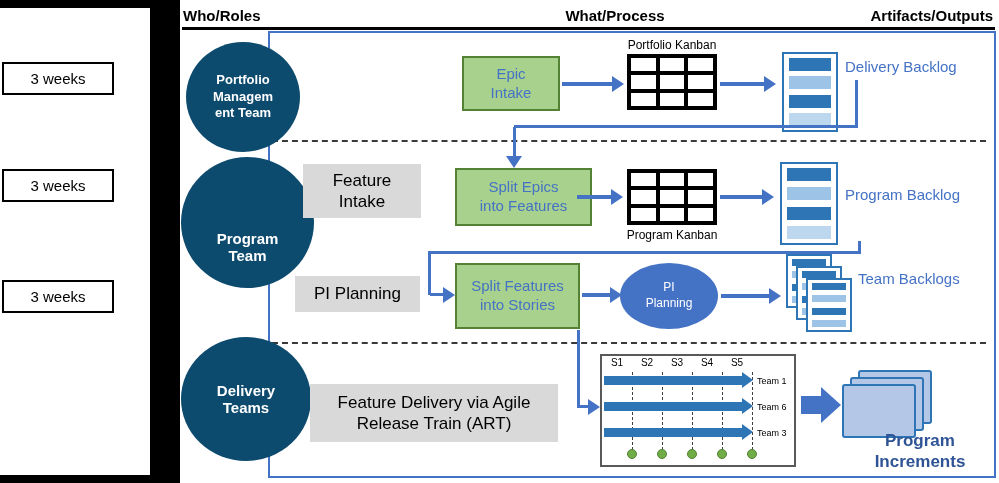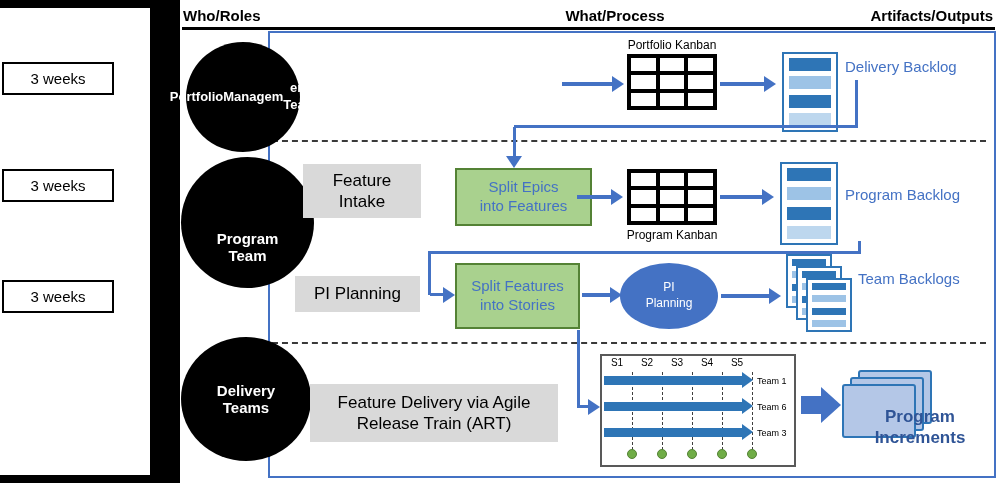--- a/index.html
+++ b/index.html
@@ -4,21 +4,21 @@
 <style>
   * { margin:0; padding:0; box-sizing:border-box; }
   html,body { background:#ffffff; font-family:"Liberation Sans", sans-serif; }
   #canvas { position:relative; width:999px; height:483px; background:#ffffff; overflow:hidden; }
   .abs { position:absolute; }
   .black { background:#000000; }
   .weeks-box { border:2px solid #000000; background:#ffffff; display:flex; align-items:center; justify-content:center; font-size:15px; color:#000000; }
   .hdr { font-weight:bold; font-size:15px; color:#000000; }
   .main-frame { border:2px solid #4472C4; background:transparent; }
   .lane-divider { border-top:2px dashed #3a3a3a; height:0; }
-  .circle { border-radius:50%; background:#000000; color:#ffffff; font-weight:bold; display:flex; flex-direction:row; align-items:center; justify-content:center; text-align:center; }
+  .circle { border-radius:50%; background:#0c4a6e; color:#ffffff; font-weight:bold; display:flex; flex-direction:column; align-items:center; justify-content:center; text-align:center; }
   .graybox { background:#D9D9D9; color:#000000; display:flex; align-items:center; justify-content:center; text-align:center; font-size:17px; line-height:1.25; }
   .greenbox { background:#A9D18E; border:2px solid #548235; color:#4472C4; display:flex; align-items:center; justify-content:center; text-align:center; font-size:15px; line-height:1.25; }
   .kanban { background:#000000; display:grid; grid-template-columns:repeat(3,1fr); grid-template-rows:repeat(3,1fr); gap:4px; padding:4px; }
   .kanban > div { background:#ffffff; }
   .kanban-label { font-size:12px; color:#000000; text-align:center; }
   .stack { background:#ffffff; border:2px solid #2E75B6; padding:4px 5px; display:flex; flex-direction:column; justify-content:space-between; }
   .stack .bar { height:13px; }
   .mini-stack { background:#ffffff; border:2px solid #2E75B6; padding:3px 4px; display:flex; flex-direction:column; justify-content:space-between; }
   .mini-stack .bar { height:7px; }
   .bar-d { background:#2E75B6; } .bar-l { background:#9DC3E6; } .bar-xl { background:#BDD7EE; }
@@ -73,20 +73,23 @@
     <span>Managem</span>
     <span>ent Team</span>
   </div>
   <div class="abs circle" style="left:181px;top:157px;width:133px;height:131px;font-size:15px;">
     <span style="display:block;width:80px;margin-top:48px;">Program Team</span>
   </div>
   <div class="abs circle" style="left:181px;top:337px;width:130px;height:124px;font-size:15px;">
     <span style="display:block;width:70px;">Delivery Teams</span>
   </div>
 
+  <div class="abs greenbox" style="left:462px;top:56px;width:98px;height:55px;">
+    <span style="display:block;width:52px;">Epic Intake</span>
+  </div>
 
   <div class="abs hshaft" style="left:562px;top:82px;width:54px;"></div>
   <div class="abs ah-right" style="left:612px;top:76px;"></div>
 
   <div class="abs kanban-label" style="left:612px;top:38px;width:120px;">Portfolio Kanban</div>
   <div class="abs kanban" style="left:627px;top:54px;width:90px;height:56px;">
     <div></div>
       <div></div>
       <div></div>
     <div></div>
@@ -227,15 +230,15 @@
   <div class="abs dot" style="left:687px;top:449px;"></div>
   <div class="abs dot" style="left:717px;top:449px;"></div>
   <div class="abs dot" style="left:747px;top:449px;"></div>
 
   <div class="abs block-arrow-rect" style="left:801px;top:396px;width:20px;height:18px;"></div>
   <div class="abs block-arrow-head" style="left:821px;top:387px;"></div>
 
   <div class="abs page" style="left:858px;top:370px;width:74px;height:54px;"></div>
   <div class="abs page" style="left:850px;top:377px;width:74px;height:54px;"></div>
   <div class="abs page" style="left:842px;top:384px;width:74px;height:54px;"></div>
-  <div class="abs increments-label" style="left:845px;top:406px;width:150px;">Program Increments</div>
+  <div class="abs increments-label" style="left:845px;top:430px;width:150px;">Program Increments</div>
 
 </div>
 
 </body></html>

